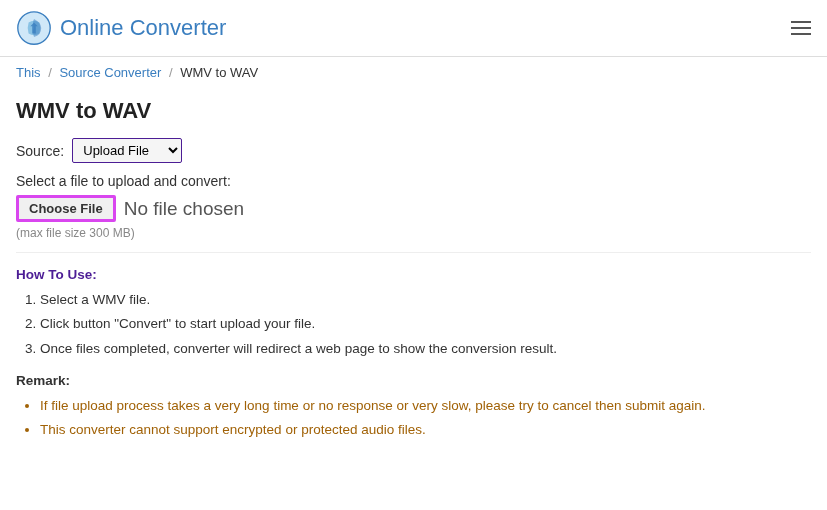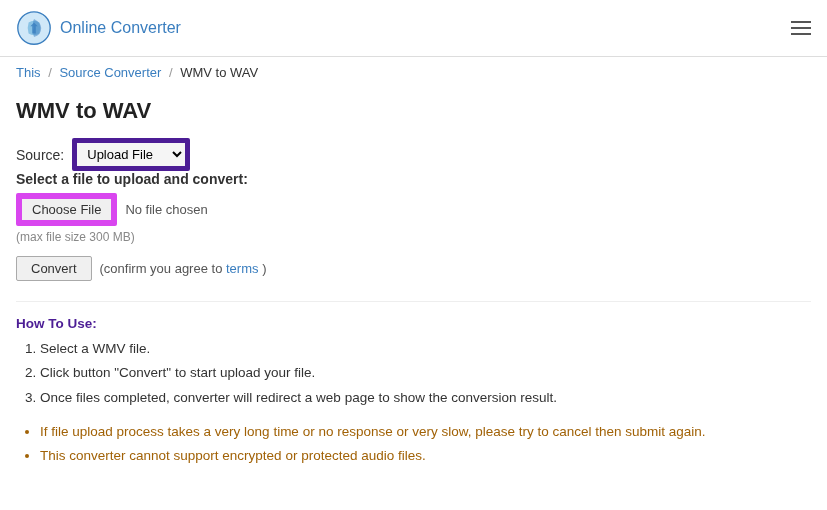--- a/index.html
+++ b/index.html
@@ -32,21 +32,21 @@
       align-items: center;
       gap: 8px;
     }
 
     .logo-icon {
       width: 36px;
       height: 36px;
     }
 
     .logo-text {
-      font-size: 16px;
+      font-size: 22px;
       color: #3a7ebf;
       font-weight: normal;
     }
 
     .hamburger-icon {
       cursor: pointer;
       display: flex;
       flex-direction: column;
       gap: 4px;
     }
@@ -83,63 +83,63 @@
       font-size: 22px;
       font-weight: bold;
       color: #222;
       margin-bottom: 14px;
     }
 
     .source-row {
       display: flex;
       align-items: center;
       gap: 8px;
-      margin-bottom: 0;
+      margin-bottom: 10px;
     }
 
     .source-label {
       font-size: 14px;
       color: #333;
     }
 
     .source-select {
       padding: 3px 6px;
       font-size: 13px;
-      border: 5px solid #4c1d95;
+      border: 1px solid #4c1d95;
       background: #f5f5f5;
       cursor: pointer;
       border-radius: 2px;
     }
 
     .select-file-label {
       font-size: 14px;
       margin-bottom: 6px;
       color: #333;
-      font-weight: bold;
     }
 
     .file-input-row {
       display: flex;
       align-items: center;
       gap: 8px;
       margin-bottom: 4px;
     }
 
     .choose-file-btn {
       padding: 3px 10px;
       font-size: 13px;
       background: #f0f0f0;
-      border: 6px solid #d946ef;
+      border: 3px solid #d946ef;
       border-radius: 2px;
       cursor: pointer;
       color: #333;
+      font-weight: bold;
     }
 
     .no-file-text {
-      font-size: 13px;
+      font-size: 19px;
       color: #555;
     }
 
     .max-file-size {
       font-size: 12px;
       color: #888;
       margin-bottom: 12px;
     }
 
     .convert-row {
@@ -264,37 +264,30 @@
 
   <div class="select-file-label">Select a file to upload and convert:</div>
 
   <div class="file-input-row">
     <button class="choose-file-btn">Choose File</button>
     <span class="no-file-text">No file chosen</span>
   </div>
 
   <div class="max-file-size">(max file size 300 MB)</div>
 
-  <div class="convert-row">
-    <button class="convert-btn">Convert</button>
-    <span class="confirm-text">
-      <span>(confirm you agree to</span>
-      <a href="#">terms</a>
-      <span>)</span>
-    </span>
-  </div>
 
   <hr class="divider">
 
 
   <div class="how-to-use">How To Use:</div>
   <ol class="steps-list">
     <li>Select a WMV file.</li>
     <li>Click button "Convert" to start upload your file.</li>
     <li>Once files completed, converter will redirect a web page to show the conversion result.</li>
   </ol>
 
+  <div class="remark-title">Remark:</div>
   <ul class="remark-list">
     <li>If file upload process takes a very long time or no response or very slow, please try to cancel then submit again.</li>
     <li>This converter cannot support encrypted or protected audio files.</li>
 
   </ul>
 </main>
 
 </body></html>

